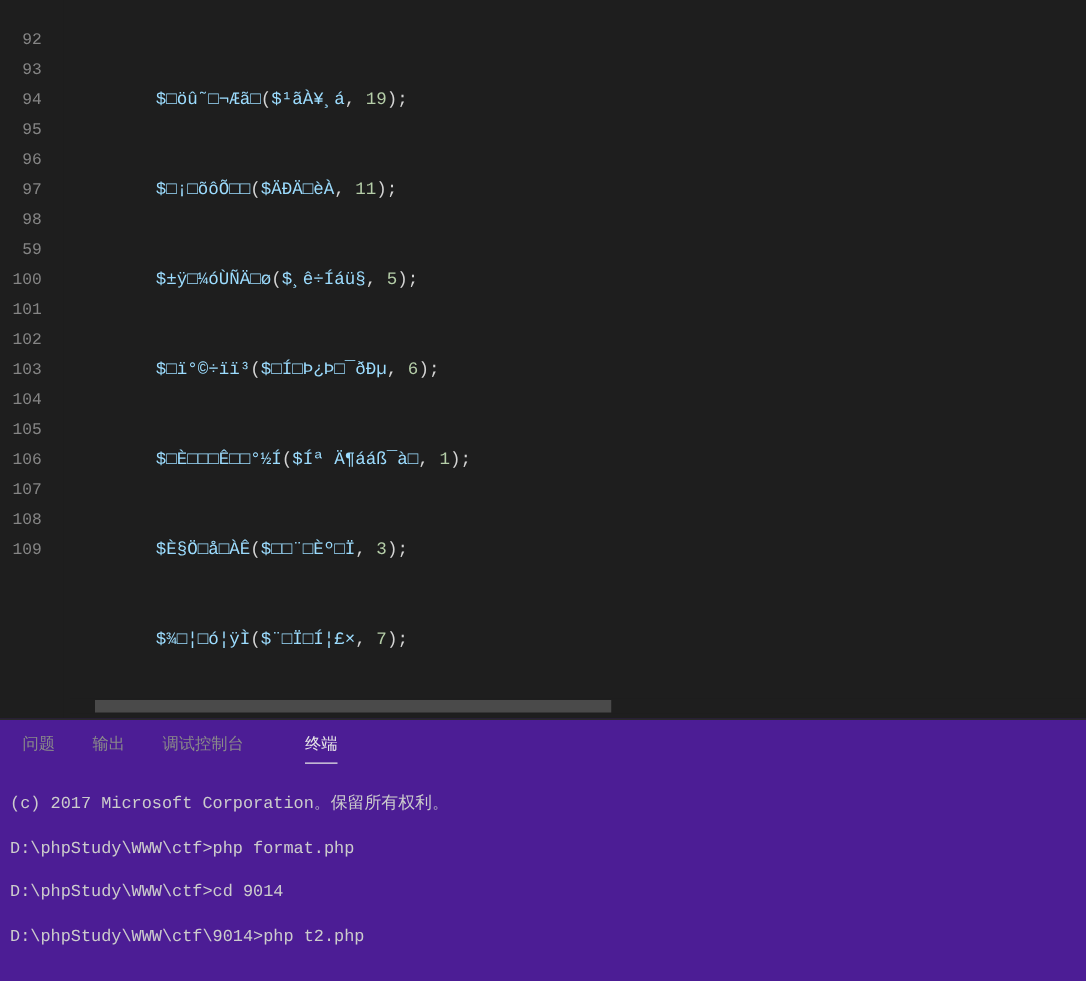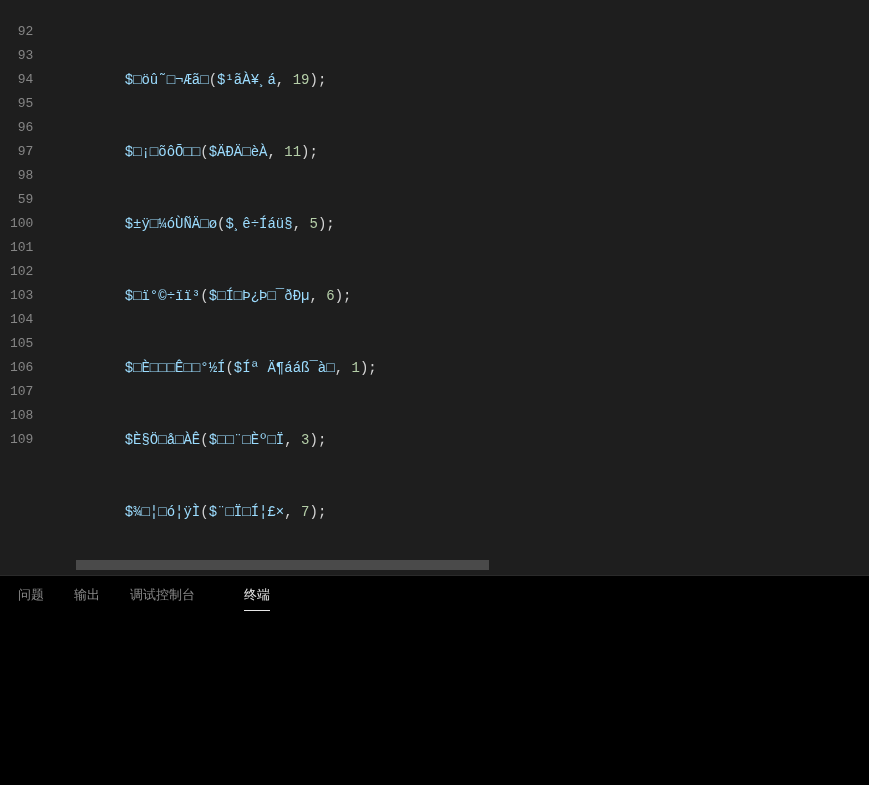--- a/index.html
+++ b/index.html
@@ -59,21 +59,21 @@
     height: 10px;
     background: #4a4a4a;
     top: 1px;
   }
   .panel {
     position: absolute;
     top: 575px;
     left: 0;
     right: 0;
     bottom: 0;
-    background: #000000;
+    background: #4c1d95;
     border-top: 1px solid #2a2a2a;
   }
   .tabs {
     display: flex;
     gap: 30px;
     padding: 10px 18px 8px 18px;
     font-size: 13px;
   }
   .tab {
     color: #8a8a8a;
@@ -143,13 +143,19 @@
   <div class="scrollbar-thumb"></div>
 </div>
 
 <div class="panel">
   <div class="tabs">
     <div class="tab">问题</div>
     <div class="tab">输出</div>
     <div class="tab">调试控制台</div>
     <div class="tab active">终端</div>
   </div>
+  <div class="terminal">
+    <div class="terminal-line">(c) 2017 Microsoft Corporation。保留所有权利。</div>
+    <div class="terminal-line">D:\phpStudy\WWW\ctf&gt;php format.php</div>
+    <div class="terminal-line">D:\phpStudy\WWW\ctf&gt;cd 9014</div>
+    <div class="terminal-line">D:\phpStudy\WWW\ctf\9014&gt;php t2.php</div>
+  </div>
 </div>
 
 </body></html>

